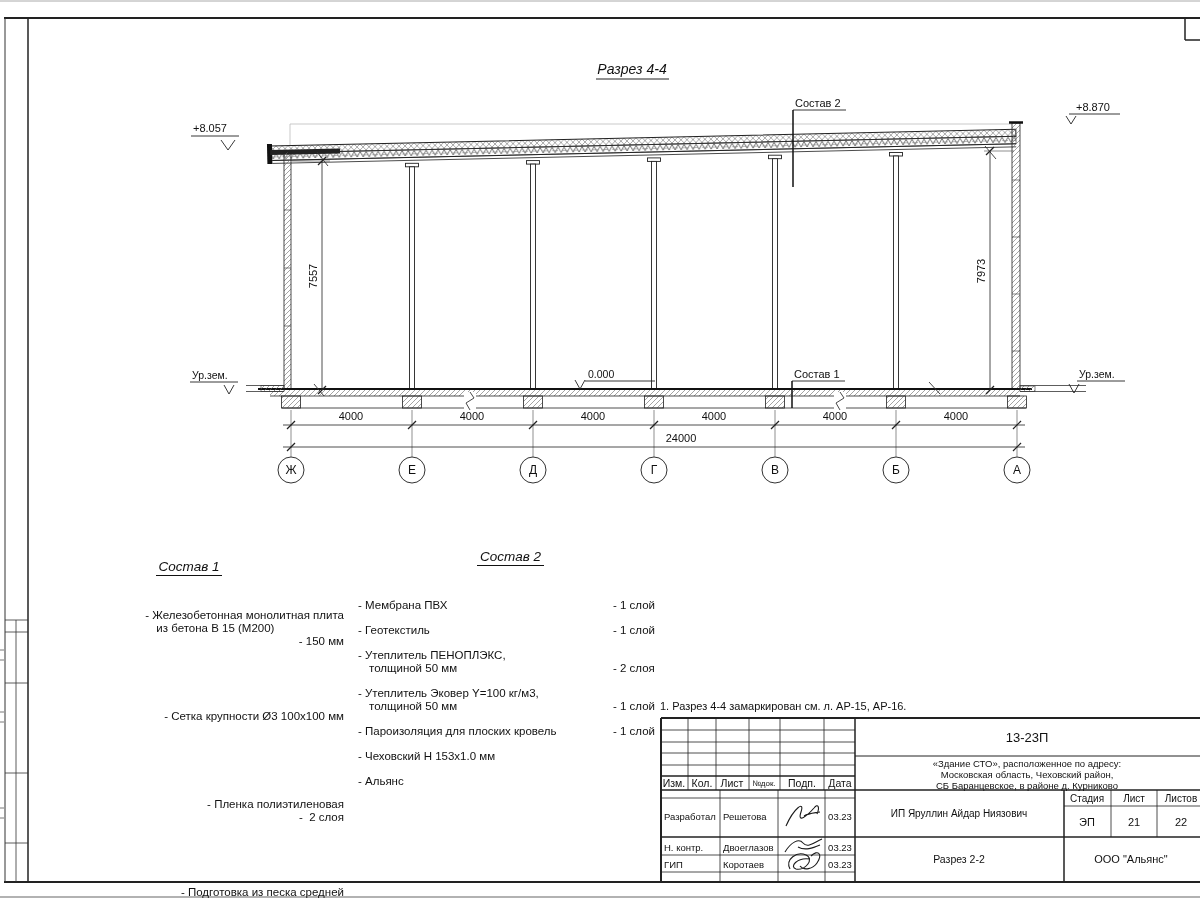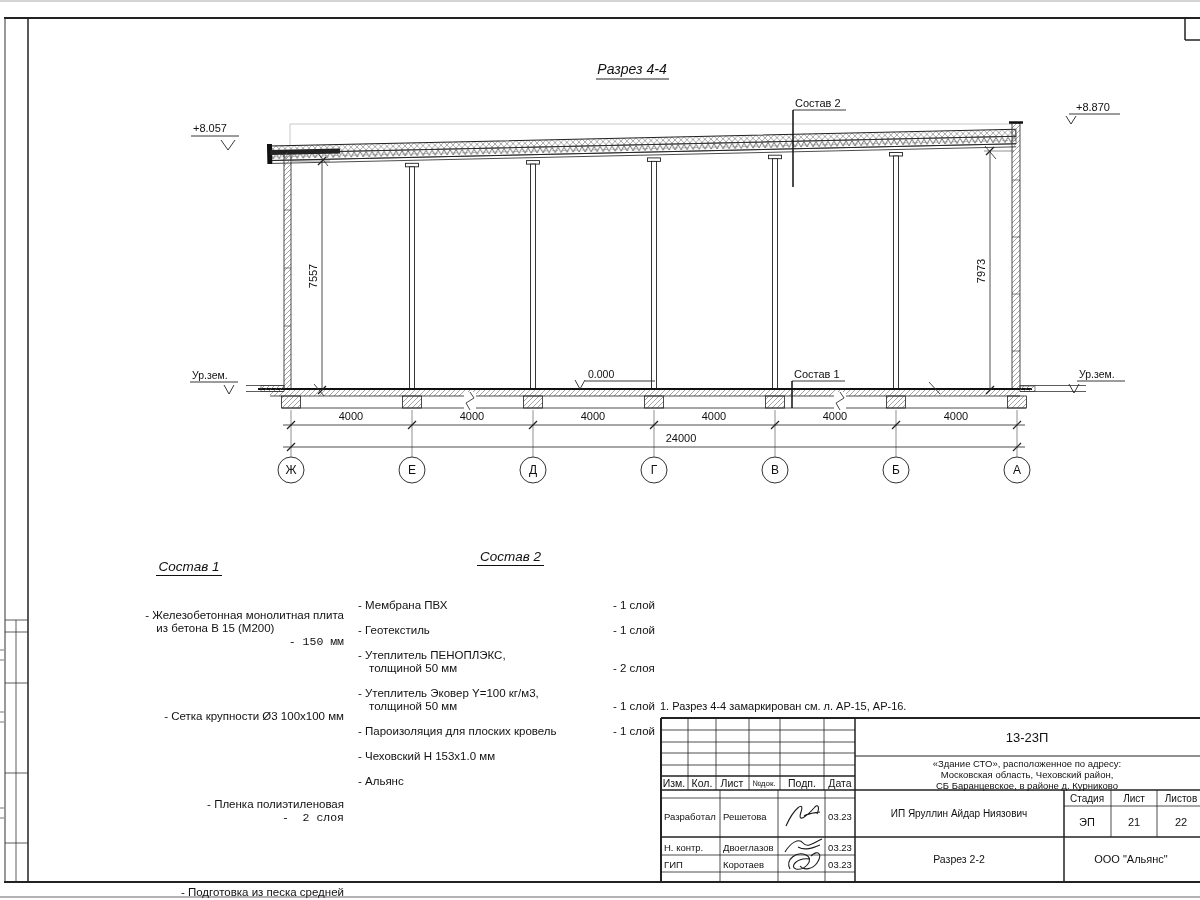--- a/index.html
+++ b/index.html
@@ -8,21 +8,21 @@
   svg{position:absolute;left:0;top:0;font-family:"Liberation Sans",sans-serif;}
   svg text{fill:#111;}
   .comp-block{position:absolute;font-size:11.5px;line-height:13px;color:#111;}
   .comp-title{font-style:italic;font-size:13.5px;text-align:center;}
   .comp-title span{border-bottom:1px solid #111;padding:0 3px 1px;}
   .comp-items{margin-top:36px;}
   .comp-item{display:flex;align-items:flex-end;}
   .s1 .comp-item{margin-bottom:19px;flex-direction:column;}
   .s2 .comp-item{margin-bottom:12px;}
   .comp-name{flex:1;white-space:pre-line;padding-left:11px;text-indent:-11px;}
-  .s1 .comp-val{flex:0 0 56px;white-space:pre;font-family:Liberation Mono, monospace;}
+  .s1 .comp-val{flex:0 0 56px;white-space:pre;}
   .s2 .comp-val{flex:0 0 50px;white-space:pre;}
 </style>
 </head>
 <body>
 
 <div class="page">
 
 <svg width="1200" height="900" viewBox="0 0 1200 900">
   <defs>
     <pattern id="hatch" width="5" height="5" patternUnits="userSpaceOnUse">

